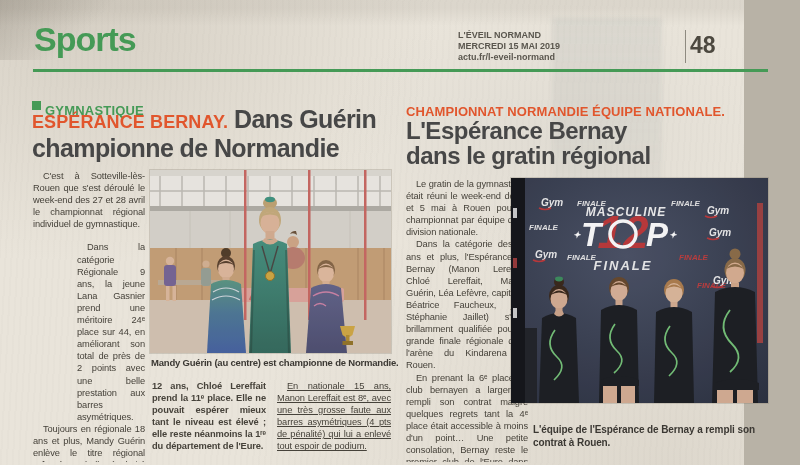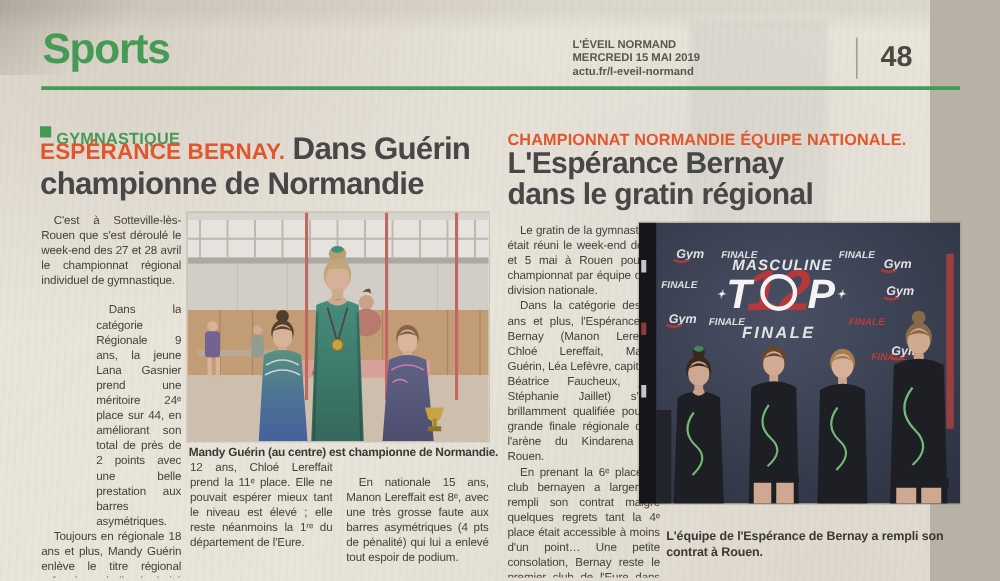--- a/index.html
+++ b/index.html
@@ -36,21 +36,21 @@
   }
   .masthead{
     position:absolute;right:66px;top:30px;width:220px;
     font-size:9px;font-weight:bold;color:#5a564e;line-height:11px;
   }
   .mast-divider{
     position:absolute;right:58px;top:30px;width:1px;height:33px;background:#8e8a80;
   }
   .page-number{
     position:absolute;right:14px;top:32px;width:40px;
-    font-size:23px;font-weight:bold;color:#4c483f;text-align:right;
+    font-size:23px;font-weight:bold;color:#4c483f;text-align:left;
   }
   .green-rule{
     position:absolute;left:33px;top:69px;width:735px;height:3px;background:#459a56;
   }
   
   .tag-row{position:absolute;left:32px;top:93px;display:flex;align-items:center;gap:4px;}
   .tag-square{width:9px;height:9px;background:#459a56;}
   .tag-label{font-size:13px;font-weight:bold;color:#459a56;letter-spacing:0.2px;margin-top:10px;}
   .hl-left{position:absolute;left:32px;top:106px;width:370px;color:#474747;}
   .kicker-left{font-size:18px;font-weight:bold;color:#e1562d;letter-spacing:0.1px;margin-right:6px;}
@@ -66,22 +66,22 @@
   }
   
   .bodycol{
     position:absolute;
     font-size:9.3px;line-height:12.1px;color:#46423a;
     text-align:justify;letter-spacing:-0.1px;overflow:hidden;
   }
   .bodycol p{margin:0;text-indent:10px;}
   .bodycol p.gap{margin-top:11px;margin-left:44px;}
   .col-l1{left:33px;top:170px;width:112px;height:292px;}
-  .col-l2{left:152px;top:368px;width:114px;height:82px;}
-  .col-l3{left:277px;top:380px;width:114px;height:82px;}
+  .col-l2{left:152px;top:380px;width:114px;height:82px;font-weight:bold;}
+  .col-l3{left:277px;top:380px;width:114px;height:82px;text-decoration:underline;}
   .col-r1{left:406px;top:178px;width:122px;height:284px;}
   
   .photo{position:absolute;overflow:hidden;box-shadow:0 0 0 1px rgba(120,110,95,0.25);}
   .photo-left{left:150px;top:170px;width:241px;height:183px;}
   .photo-right{left:511px;top:178px;width:257px;height:225px;}
   .caption{font-weight:bold;color:#3b3833;}
   .caption-left{
     position:absolute;left:151px;top:357px;width:245px;
     font-size:9.5px;letter-spacing:-0.2px;white-space:nowrap;
   }

